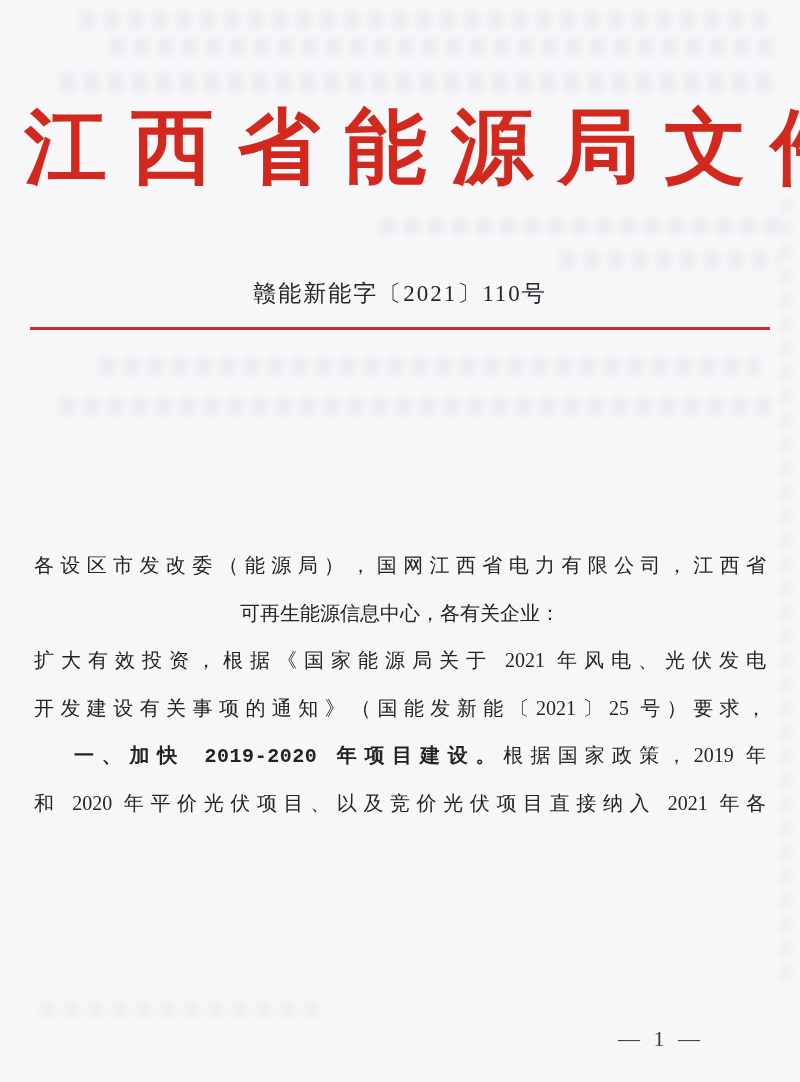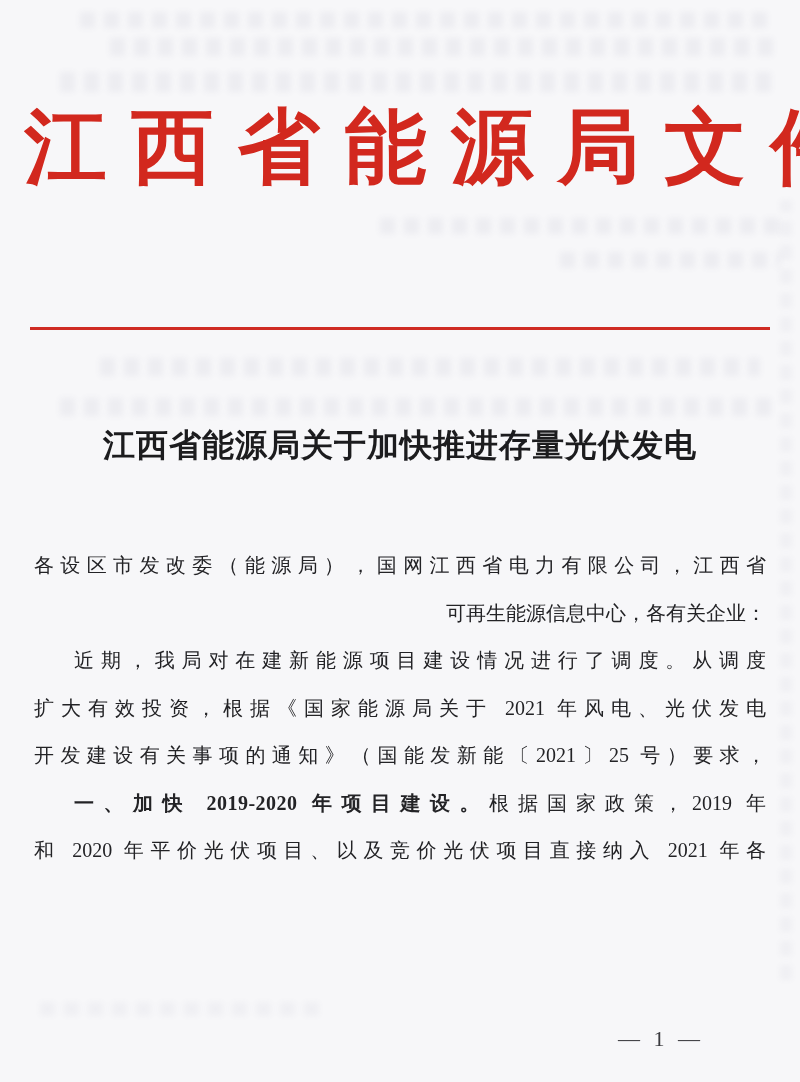--- a/index.html
+++ b/index.html
@@ -90,31 +90,31 @@
     top: 542px;
     left: 34px;
     width: 732px;
     font-size: 20px;
     color: #232326;
   }
   .line {
     height: 47.5px;
     line-height: 47.5px;
     overflow: hidden;
-    text-align: right;
+    text-align: center;
   }
   .line.fill {
     text-align: justify;
     text-align-last: justify;
   }
   .line.indent { text-indent: 2em; }
 
   .bold-seg {
     font-weight: bold;
-    font-family: Liberation Serif, serif;
+    font-family: Liberation Mono, monospace;
     letter-spacing: 0.5px;
   }
 
   
   .page-number {
     position: absolute;
     top: 1026px;
     right: 96px;
     font-size: 22px;
     letter-spacing: 4px;
@@ -131,31 +131,30 @@
   <div class="smudge" style="top:72px; left:60px; width:720px; height:20px;"></div>
   <div class="smudge" style="top:218px; left:380px; width:400px; height:16px;"></div>
   <div class="smudge" style="top:252px; left:560px; width:220px; height:16px;"></div>
   <div class="smudge" style="top:358px; left:100px; width:660px; height:18px;"></div>
   <div class="smudge" style="top:398px; left:60px; width:720px; height:18px;"></div>
   <div class="smudge v" style="top:200px; left:780px; width:12px; height:780px; opacity:0.05;"></div>
   <div class="smudge" style="top:1002px; left:40px; width:280px; height:14px; opacity:0.05;"></div>
 
   <div class="agency-title">江西省能源局文件</div>
 
+  <div class="doc-number">赣能新能字〔2021〕110号</div>
 
   <div class="red-divider"></div>
 
   <div class="doc-title">
-    <div>江西省能源局关于加快推进存量光伏发电</div>
   </div>
 
   <div class="body-block">
     <div class="line fill">各设区市发改委（能源局），国网江西省电力有限公司，江西省</div>
     <div class="line">可再生能源信息中心，各有关企业：</div>
-    <div class="line fill indent">近期，我局对在建新能源项目建设情况进行了调度。从调度</div>
     <div class="line fill">扩大有效投资，根据《国家能源局关于 2021 年风电、光伏发电</div>
     <div class="line fill">开发建设有关事项的通知》（国能发新能〔2021〕25 号）要求，</div>
     <div class="line fill indent"><span class="bold-seg">一、加快 2019-2020 年项目建设。</span><span>根据国家政策，2019 年</span></div>
     <div class="line fill">和 2020 年平价光伏项目、以及竞价光伏项目直接纳入 2021 年各</div>
   </div>
 
   <div class="page-number">— 1 —</div>
 
 </div>
 

